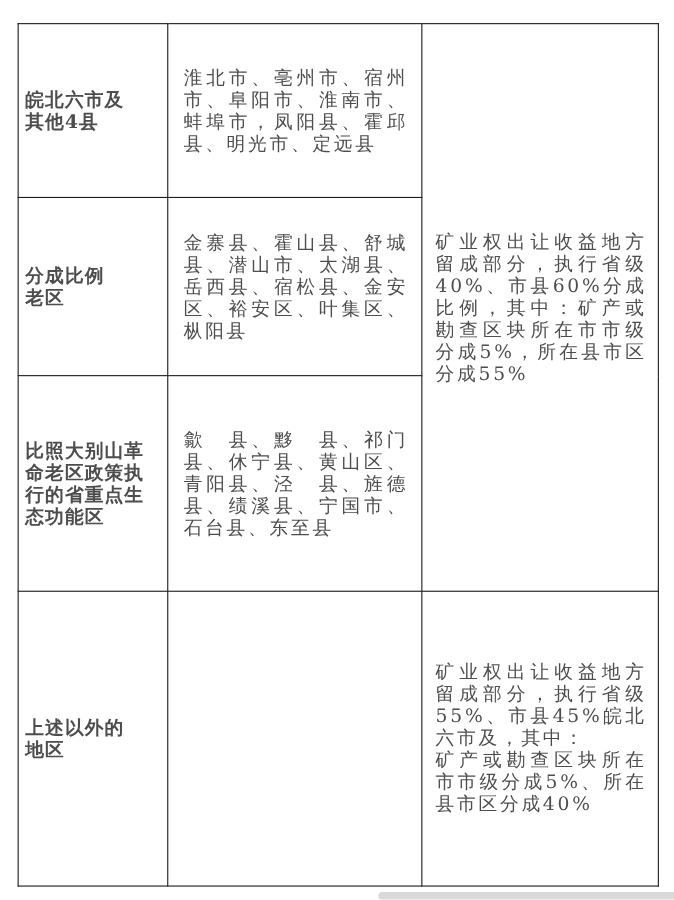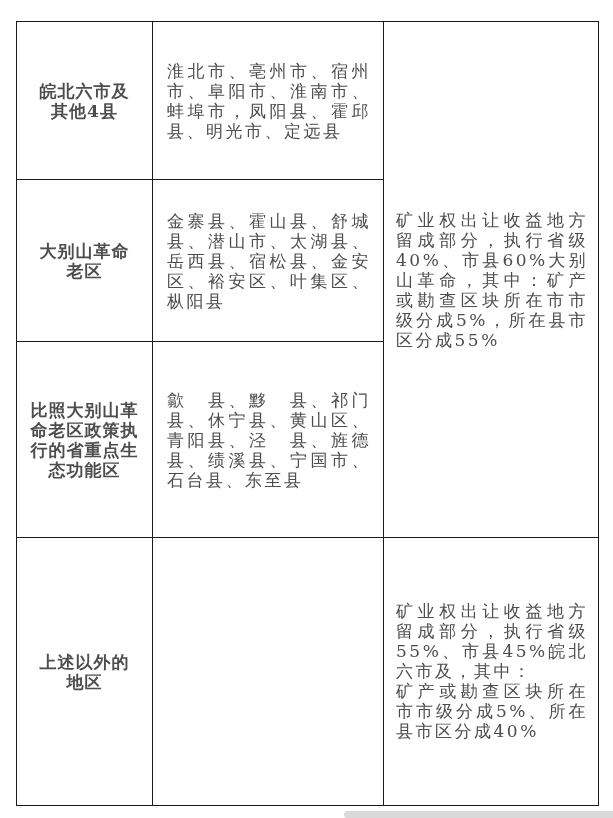--- a/index.html
+++ b/index.html
@@ -22,21 +22,20 @@
   }
   table.policy-table td {
     border: 1px solid #1b1b1b;
     font-size: 17px;
     line-height: 20px;
     vertical-align: middle;
     color: #4d4d4d;
     overflow: hidden;
   }
   td.region-cell {
-    text-align: center;
     font-weight: bold;
     color: #2d2d2d;
     white-space: pre-line;
     letter-spacing: 1px;
     padding: 4px 6px;
   }
   td.areas-cell {
     text-align: justify;
     letter-spacing: 2.5px;
     padding: 4px 12px 4px 14px;
@@ -77,24 +76,24 @@
     <colgroup>
       <col style="width:136px">
       <col style="width:231px">
       <col style="width:215px">
     </colgroup>
     <tbody>
       <tr class="row-1">
         <td class="region-cell">皖北六市及
 其他4县</td>
         <td class="areas-cell">淮北市、亳州市、宿州市、阜阳市、淮南市、蚌埠市，凤阳县、霍邱县、明光市、定远县</td>
-        <td class="policy-cell" rowspan="3">矿业权出让收益地方留成部分，执行省级40%、市县60%大别山革命，其中：矿产或勘查区块所在市市级分成5%，所在县市区分成55%</td>
+        <td class="policy-cell" rowspan="3">矿业权出让收益地方留成部分，执行省级40%、市县60%分成比例，其中：矿产或勘查区块所在市市级分成5%，所在县市区分成55%</td>
       </tr>
       <tr class="row-2">
-        <td class="region-cell">大别山革命
+        <td class="region-cell">分成比例
 老区</td>
         <td class="areas-cell">金寨县、霍山县、舒城县、潜山市、太湖县、岳西县、宿松县、金安区、裕安区、叶集区、枞阳县</td>
       </tr>
       <tr class="row-3">
         <td class="region-cell">比照大别山革
 命老区政策执
 行的省重点生
 态功能区</td>
         <td class="areas-cell">歙　县、黟　县、祁门县、休宁县、黄山区、青阳县、泾　县、旌德县、绩溪县、宁国市、石台县、东至县</td>
       </tr>

